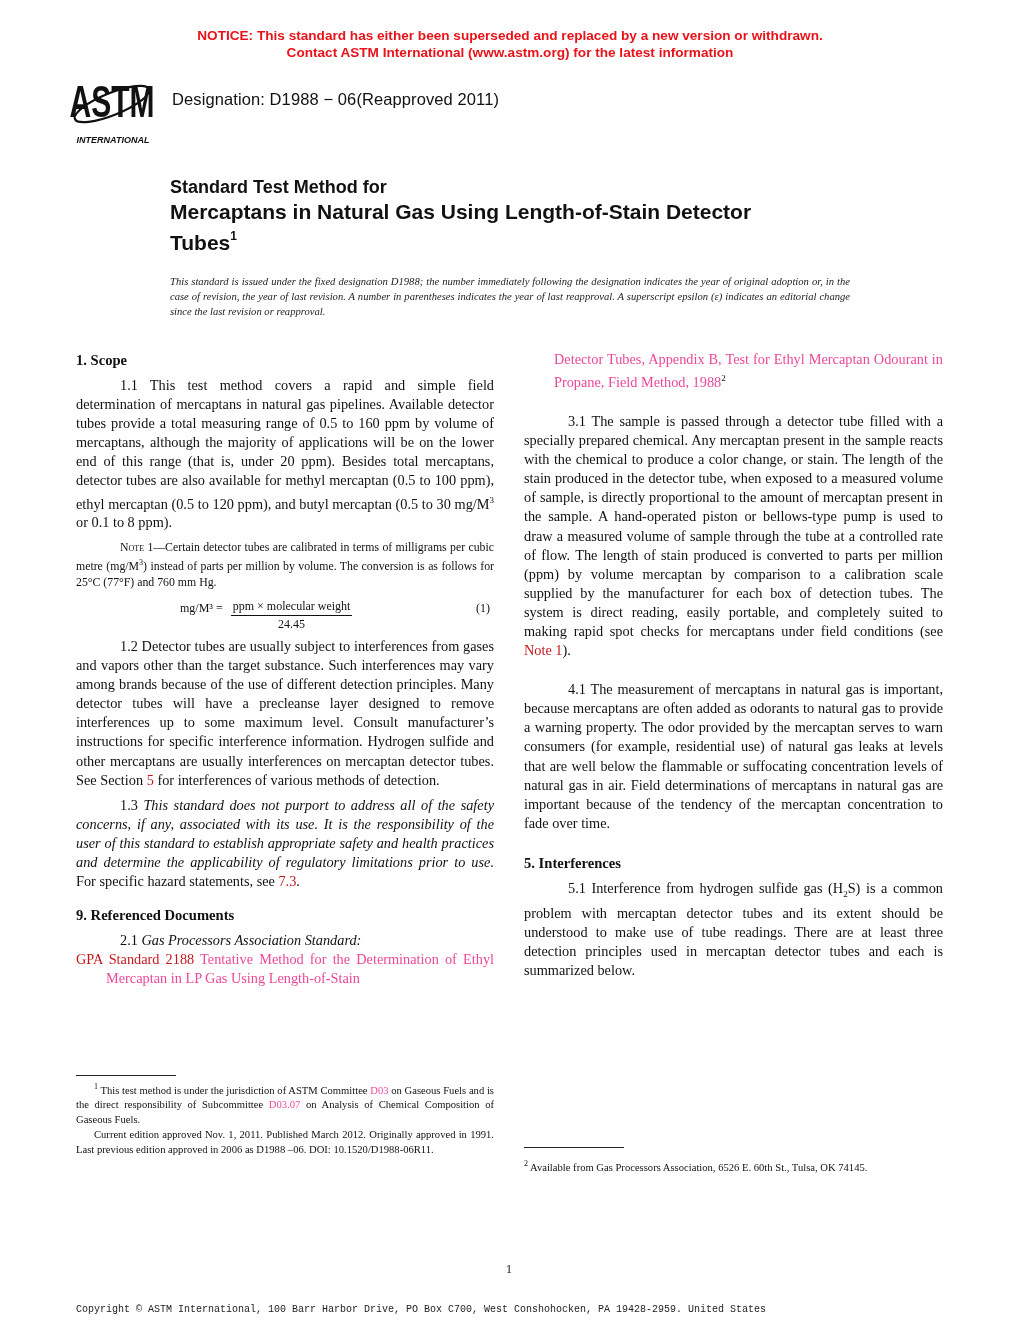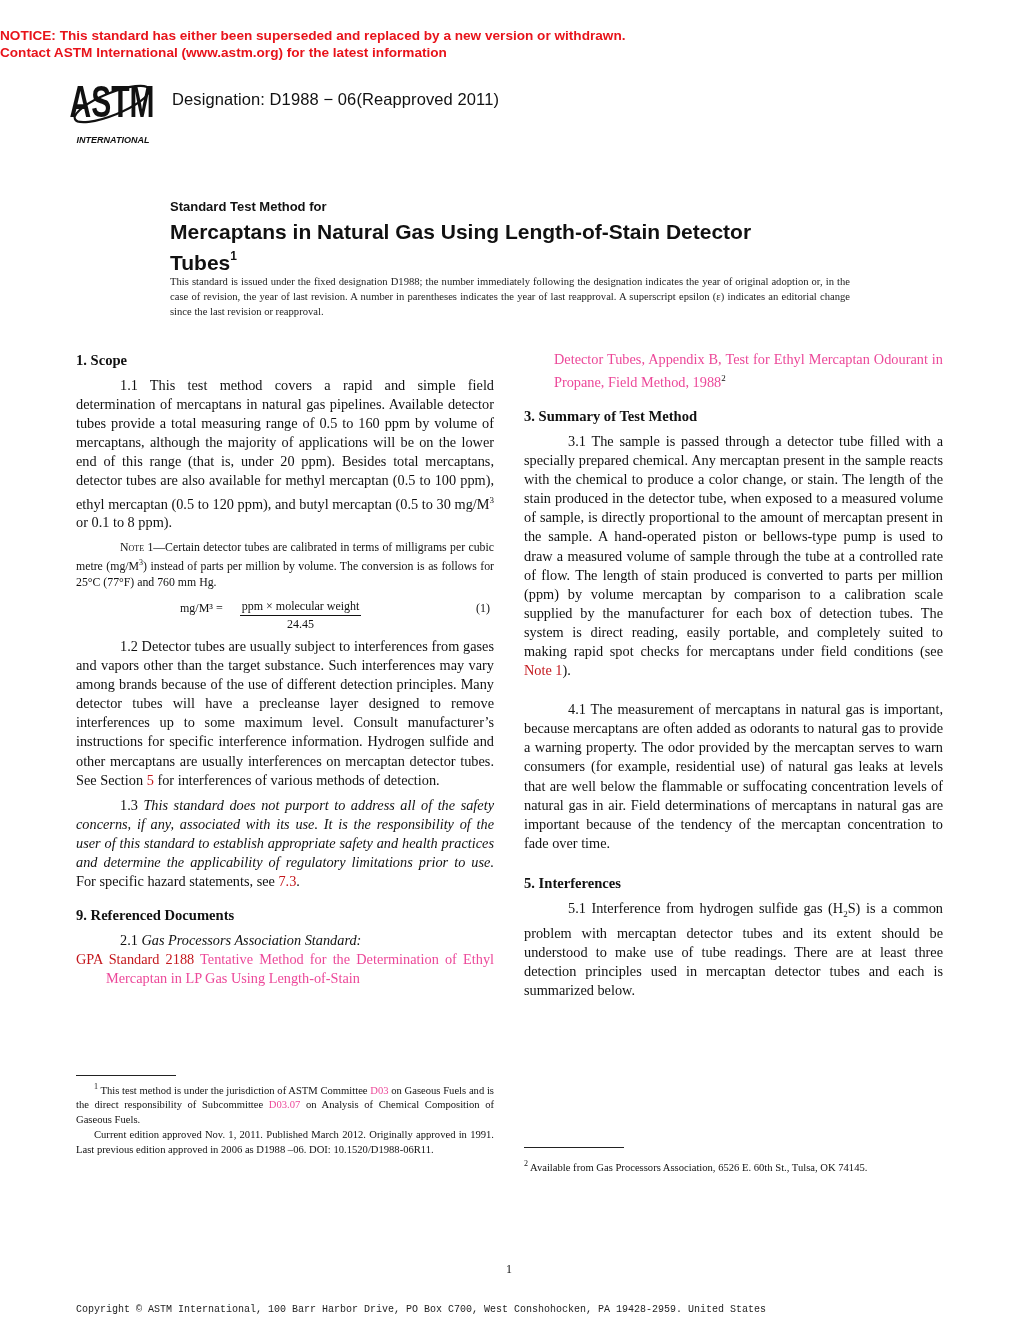--- a/index.html
+++ b/index.html
@@ -1,52 +1,52 @@
 <!DOCTYPE html>
 <html><head>
 <meta charset="utf-8">
 <style>
   html, body { margin: 0; padding: 0; background: #ffffff; }
   body { width: 1020px; height: 1320px; position: relative; overflow: hidden; color: #111; }
 
-  #notice { position: absolute; top: 27px; left: 0; width: 1020px; text-align: left;
+  #notice { position: absolute; top: 27px; left: 0; width: 1020px; text-align: center;
     color: #e8131a; font-family: "Liberation Sans", sans-serif; font-weight: bold; font-size: 13.6px; line-height: 17px; }
 
   #logo { position: absolute; left: 66px; top: 74px; width: 96px; height: 72px; }
   #designation { position: absolute; left: 172px; top: 90px; font-family: "Liberation Sans", sans-serif;
     font-size: 16.5px; font-weight: normal; letter-spacing: 0.1px; }
 
   #title-block { position: absolute; left: 170px; top: 175px; font-family: "Liberation Sans", sans-serif; font-weight: bold; }
-  #title-line1 { font-size: 13px; line-height: 24px; margin-top: 20px; }
+  #title-line1 { font-size: 18px; line-height: 24px; }
   #title-line2 { font-size: 21px; line-height: 26px; }
   #title-line3 { font-size: 21px; line-height: 26px; }
   #title-line3 sup { font-size: 12px; position: relative; top: -2px; }
 
   #issue-note { position: absolute; left: 170px; top: 274px; width: 680px; font-family: "Liberation Serif", serif;
-    font-size: 10.6px; line-height: 15px; text-align: justify; color: #222; }
+    font-size: 10.6px; line-height: 15px; text-align: justify; color: #222; font-style: italic; }
 
   .col { position: absolute; top: 350px; width: 418px; font-family: "Liberation Serif", serif;
     font-size: 14.3px; line-height: 19.1px; text-align: justify; }
   #col-left { left: 76px; }
   #col-right { left: 524px; width: 419px; }
 
   .sec-head { font-weight: bold; font-size: 14.6px; margin: 0; line-height: 20px; }
   .para { margin: 0; text-indent: 44px; }
   .gap-s { height: 6px; }
   .gap-m { height: 14px; }
   .red { color: #c4171d; }
   .blue { color: #ec4899; }
   .ital { font-style: italic; }
 
   .note { font-size: 11.8px; line-height: 16.5px; text-indent: 44px; margin: 6px 0 0 0; }
   .note .note-label { font-variant: small-caps; }
 
   .equation { display: flex; align-items: flex-start; font-size: 12px; margin-top: 8px; height: 38px; }
   .eq-lhs { margin-left: 104px; }
-  .eq-frac { display: inline-flex; flex-direction: column; align-items: center; margin-left: 17px; }
+  .eq-frac { display: inline-flex; flex-direction: column; align-items: center; margin-left: 8px; }
   .eq-num { border-bottom: 1px solid #111; padding: 0 2px 1px 2px; line-height: 15px; }
   .eq-den { line-height: 15px; padding-top: 1px; }
   .eq-no { margin-left: auto; margin-right: 4px; }
 
   .refitem { margin: 0; padding-left: 30px; text-indent: -30px; }
 
   .fn-rule { position: absolute; width: 100px; border-top: 1px solid #222; }
   .footnote { position: absolute; font-family: "Liberation Serif", serif; font-size: 10.6px; line-height: 14.8px; text-align: justify; }
   .footnote p { margin: 0; text-indent: 18px; }
   .footnote sup { font-size: 8px; }
@@ -104,21 +104,20 @@
   <p class="sec-head">9.  Referenced Documents</p>
   <div class="gap-s"></div>
   <p class="para"><span>2.1 </span><span class="ital">Gas Processors Association Standard:</span></p>
   <p class="refitem"><a class="red">GPA Standard 2188</a><a class="blue"> Tentative Method for the Determination of Ethyl Mercaptan in LP Gas Using Length-of-Stain</a></p>
 </div>
 
 <div class="col" id="col-right">
   <p style="margin:0; padding-left:30px;"><a class="blue">Detector Tubes, Appendix B, Test for Ethyl Mercaptan Odourant in Propane, Field Method, 1988</a><sup style="font-size:9px">2</sup></p>
 
   <div class="gap-m"></div>
-  <p class="sec-head">3.  Summary of Test Method</p>
   <div class="gap-s"></div>
   <p class="para"><span>3.1  The sample is passed through a detector tube filled with a specially prepared chemical. Any mercaptan present in the sample reacts with the chemical to produce a color change, or stain. The length of the stain produced in the detector tube, when exposed to a measured volume of sample, is directly proportional to the amount of mercaptan present in the sample. A hand-operated piston or bellows-type pump is used to draw a measured volume of sample through the tube at a controlled rate of flow. The length of stain produced is converted to parts per million (ppm) by volume mercaptan by comparison to a calibration scale supplied by the manufacturer for each box of detection tubes. The system is direct reading, easily portable, and completely suited to making rapid spot checks for mercaptans under field conditions (see </span><a class="red">Note 1</a><span>).</span></p>
 
   <div class="gap-m"></div>
   <div class="gap-s"></div>
   <p class="para">4.1  The measurement of mercaptans in natural gas is important, because mercaptans are often added as odorants to natural gas to provide a warning property. The odor provided by the mercaptan serves to warn consumers (for example, residential use) of natural gas leaks at levels that are well below the flammable or suffocating concentration levels of natural gas in air. Field determinations of mercaptans in natural gas are important because of the tendency of the mercaptan concentration to fade over time.</p>
   <div class="gap-s"></div>
 
   <div class="gap-m"></div>
   <p class="sec-head">5.  Interferences</p>

